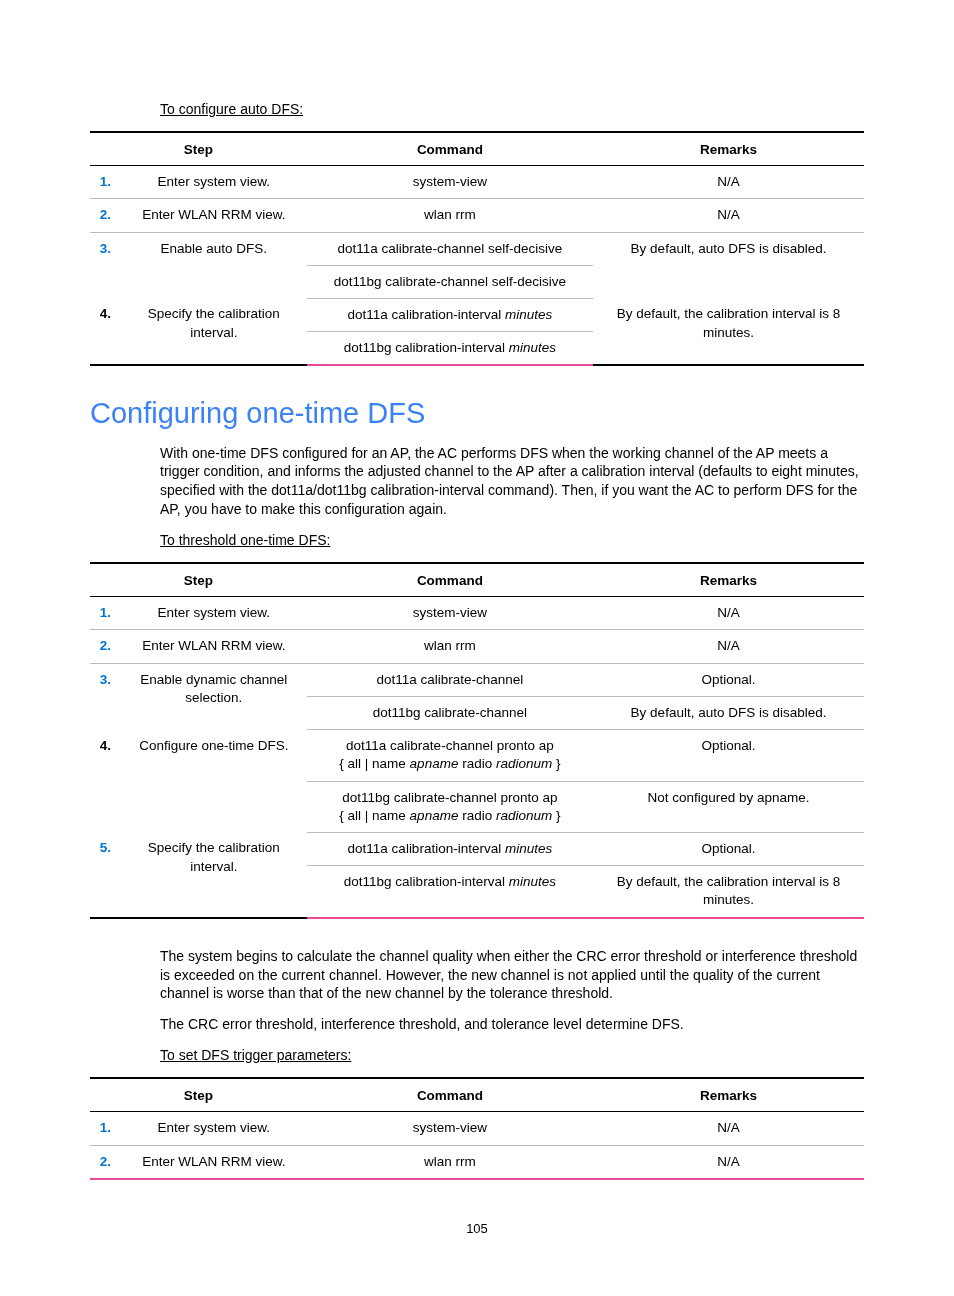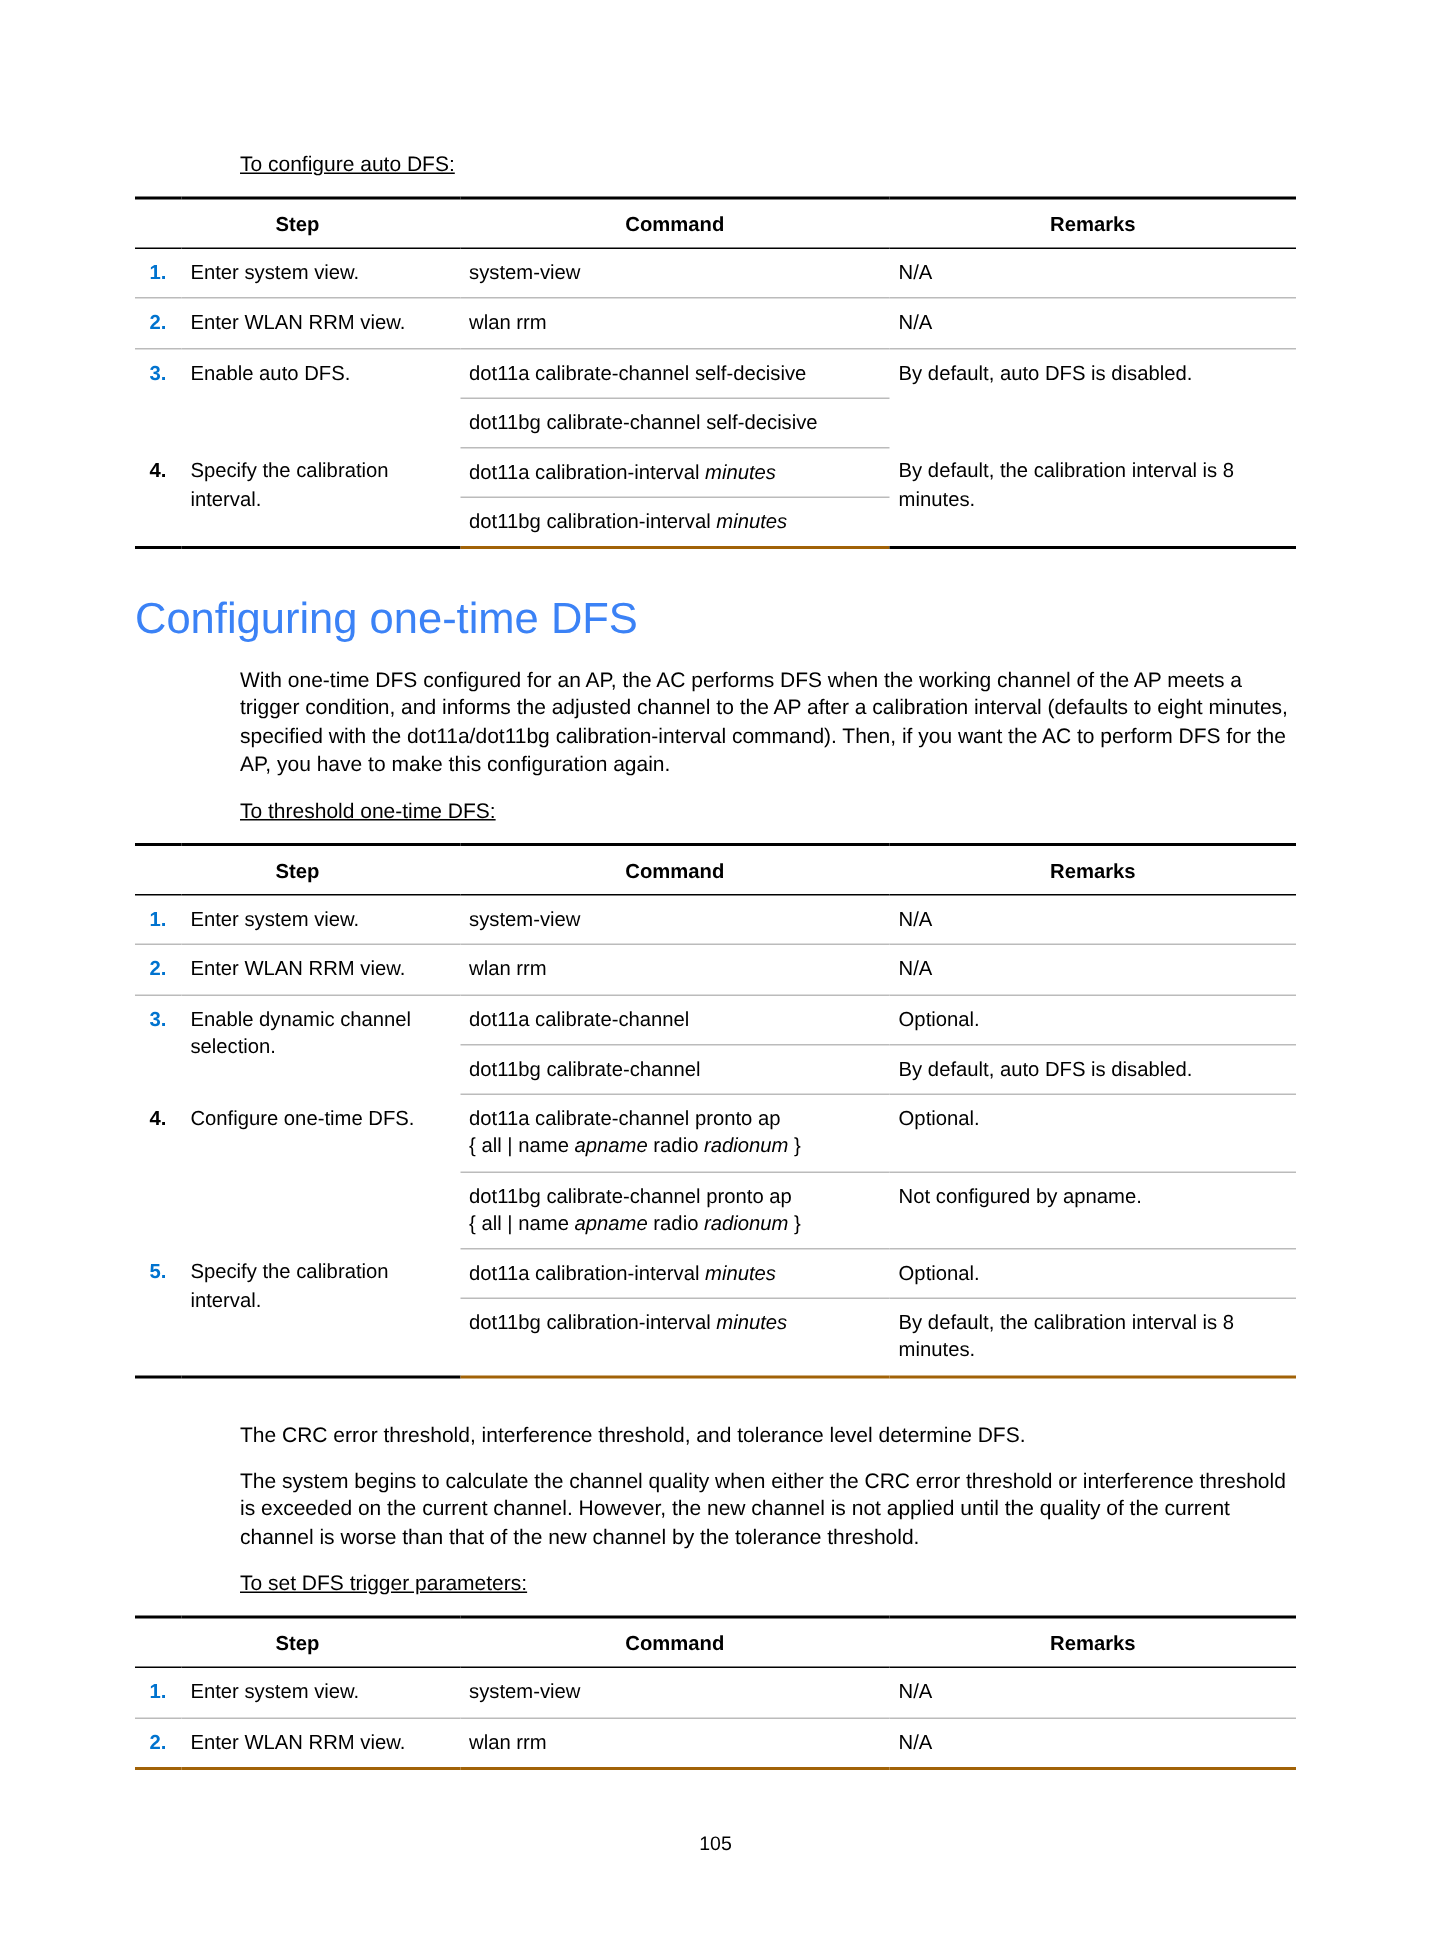--- a/index.html
+++ b/index.html
@@ -33,23 +33,24 @@
     padding: 8px 6px 6px 6px;
     border-top: 2px solid #000;
     border-bottom: 1.5px solid #000;
   }
   tbody tr {
   }
   tbody td {
     padding: 7px 6px;
     vertical-align: top;
     border-bottom: 1px solid #bbb;
+    text-align: center;
   }
   tbody tr:last-child td {
-    border-bottom: 2px solid #a16207;
+    border-bottom: 2px solid #ec4899;
   }
   .col-num {
     width: 4%;
     text-align: right;
     padding-right: 10px;
   }
   .col-step {
     width: 24%;
   }
   .col-cmd {
@@ -216,22 +217,22 @@
         <td><span class="bold">dot11a calibration-interval</span><span class="italic"> minutes</span></td>
         <td>Optional.</td>
       </tr>
       <tr>
         <td class="thick-bottom"><span class="bold">dot11bg calibration-interval</span><span class="italic"> minutes</span></td>
         <td class="thick-bottom">By default, the calibration interval is 8 minutes.</td>
       </tr>
     </tbody>
   </table>
 
+  <div class="para">The system begins to calculate the channel quality when either the CRC error threshold or interference threshold is exceeded on the current channel. However, the new channel is not applied until the quality of the current channel is worse than that of the new channel by the tolerance threshold.</div>
   <div class="para">The CRC error threshold, interference threshold, and tolerance level determine DFS.</div>
-  <div class="para">The system begins to calculate the channel quality when either the CRC error threshold or interference threshold is exceeded on the current channel. However, the new channel is not applied until the quality of the current channel is worse than that of the new channel by the tolerance threshold.</div>
   <div class="intro">To set DFS trigger parameters:</div>
 
   <table>
     <colgroup>
         <col class="col-num">
         <col class="col-step">
         <col class="col-cmd">
         <col class="col-rem">
       </colgroup>
     <thead>

